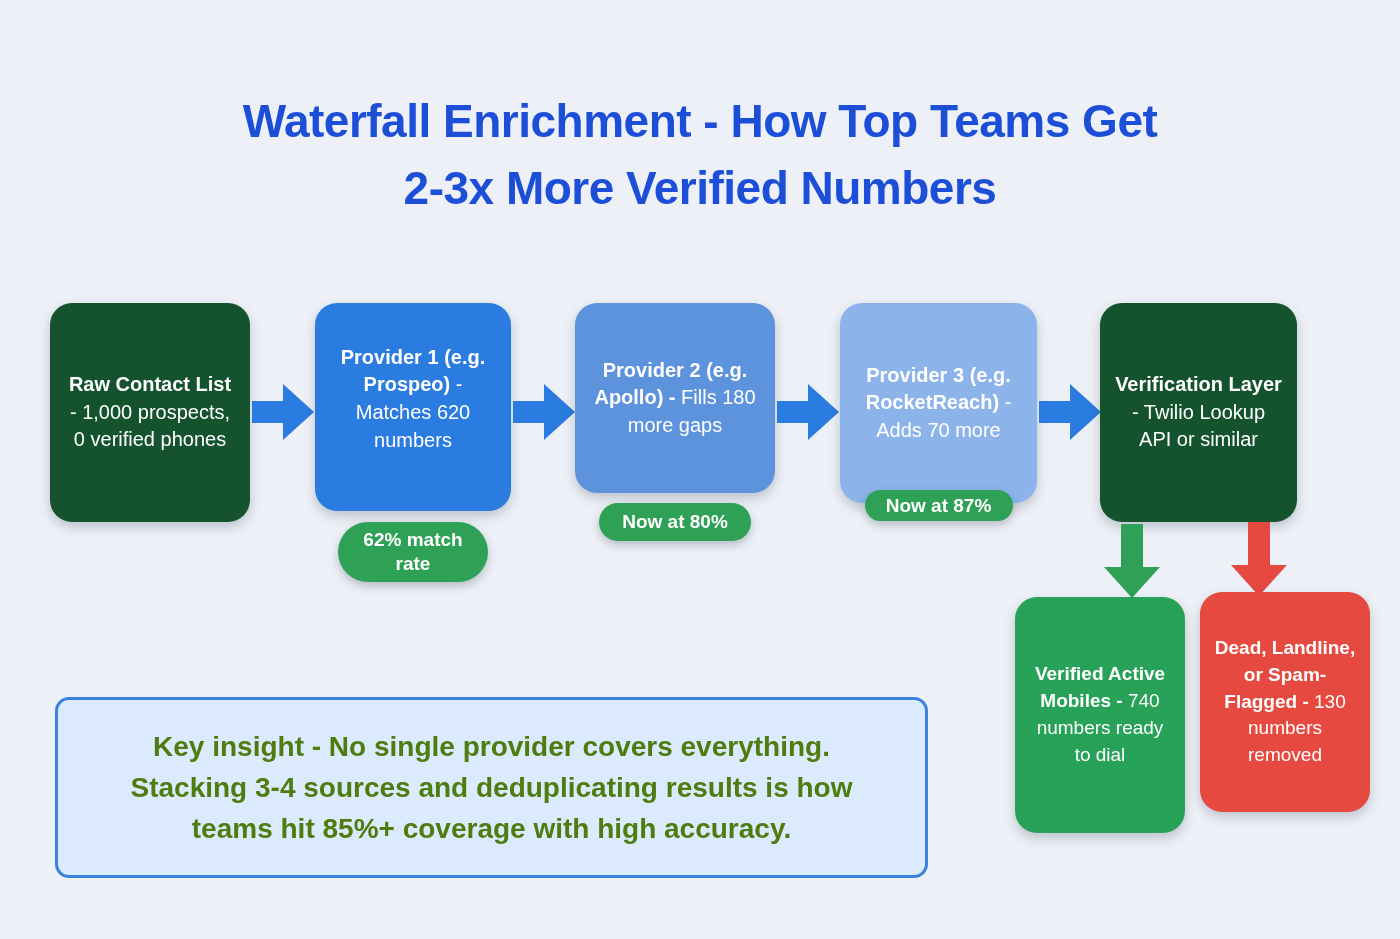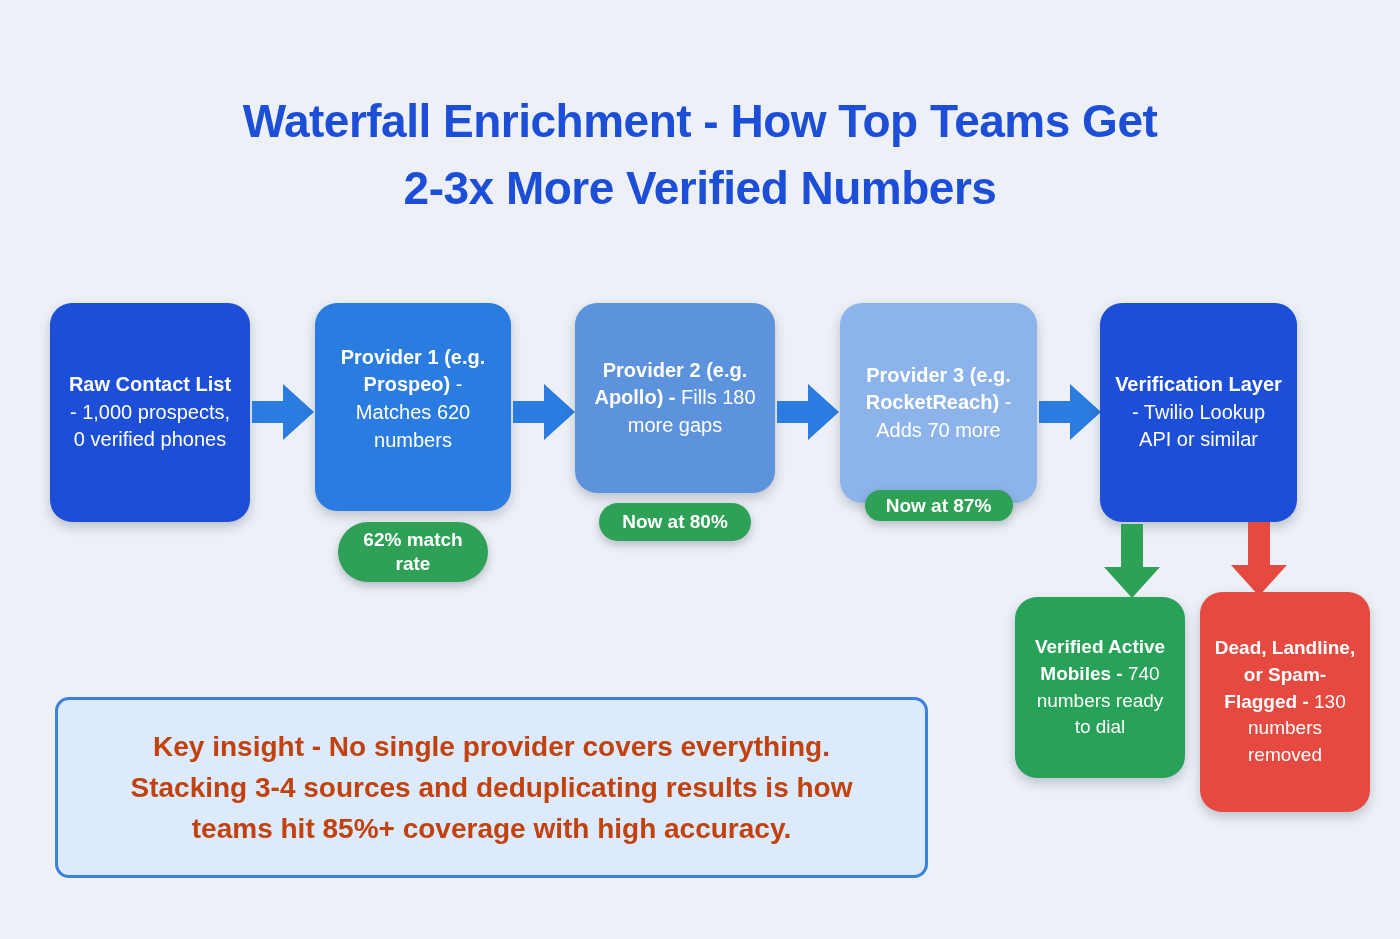--- a/index.html
+++ b/index.html
@@ -46,21 +46,21 @@
     box-shadow: 0 5px 12px rgba(18, 28, 48, 0.22);
   }
   .box-text {
     margin: 0;
     font-size: 20px;
     line-height: 1.38;
     font-weight: 400;
   }
   .box-text b { font-weight: 700; }
 
-  .dark  { background: #1d4ed8; }
+  .dark  { background: #14532d; }
   .blue1 { background: #2b7ce0; }
   .blue2 { background: #5d92dc; }
   .blue3 { background: #8cb4ea; justify-content: flex-end; }
 
   
   .pill {
     position: absolute;
     left: 50%;
     transform: translateX(-50%);
     background: #2ea156;
@@ -143,21 +143,21 @@
     align-items: center;
     justify-content: center;
     text-align: center;
     padding: 20px 44px;
   }
   .insight p {
     margin: 0;
     font-size: 28px;
     font-weight: 700;
     line-height: 1.47;
-    color: #c2410c;
+    color: #4d7c0f;
   }
 </style>
 </head>
 <body>
 
 <div class="canvas">
 
   <h1 class="title">
     <span class="title-line">Waterfall Enrichment - How Top Teams Get</span>
     <span class="title-line">2-3x More Verified Numbers</span>
@@ -218,21 +218,21 @@
 
   <div class="v-arrow green" style="left:1104px; top:524px;">
     <div class="shaft"></div>
     <div class="head"></div>
   </div>
   <div class="v-arrow red" style="left:1231px; top:522px;">
     <div class="shaft"></div>
     <div class="head"></div>
   </div>
 
-  <div class="outcome green" style="left:1015px; top:597px; width:170px; height:181px;">
+  <div class="outcome green" style="left:1015px; top:597px; width:170px; height:236px;">
     <p class="box-text"><b>Verified Active Mobiles -</b><span> 740 numbers ready to dial</span></p>
   </div>
 
   <div class="outcome red" style="left:1200px; top:592px; width:170px; height:220px;">
     <p class="box-text"><b>Dead, Landline, or Spam-Flagged -</b><span> 130 numbers removed</span></p>
   </div>
 
   <div class="insight">
     <p>Key insight - No single provider covers everything. Stacking 3-4 sources and deduplicating results is how teams hit 85%+ coverage with high accuracy.</p>
   </div>

